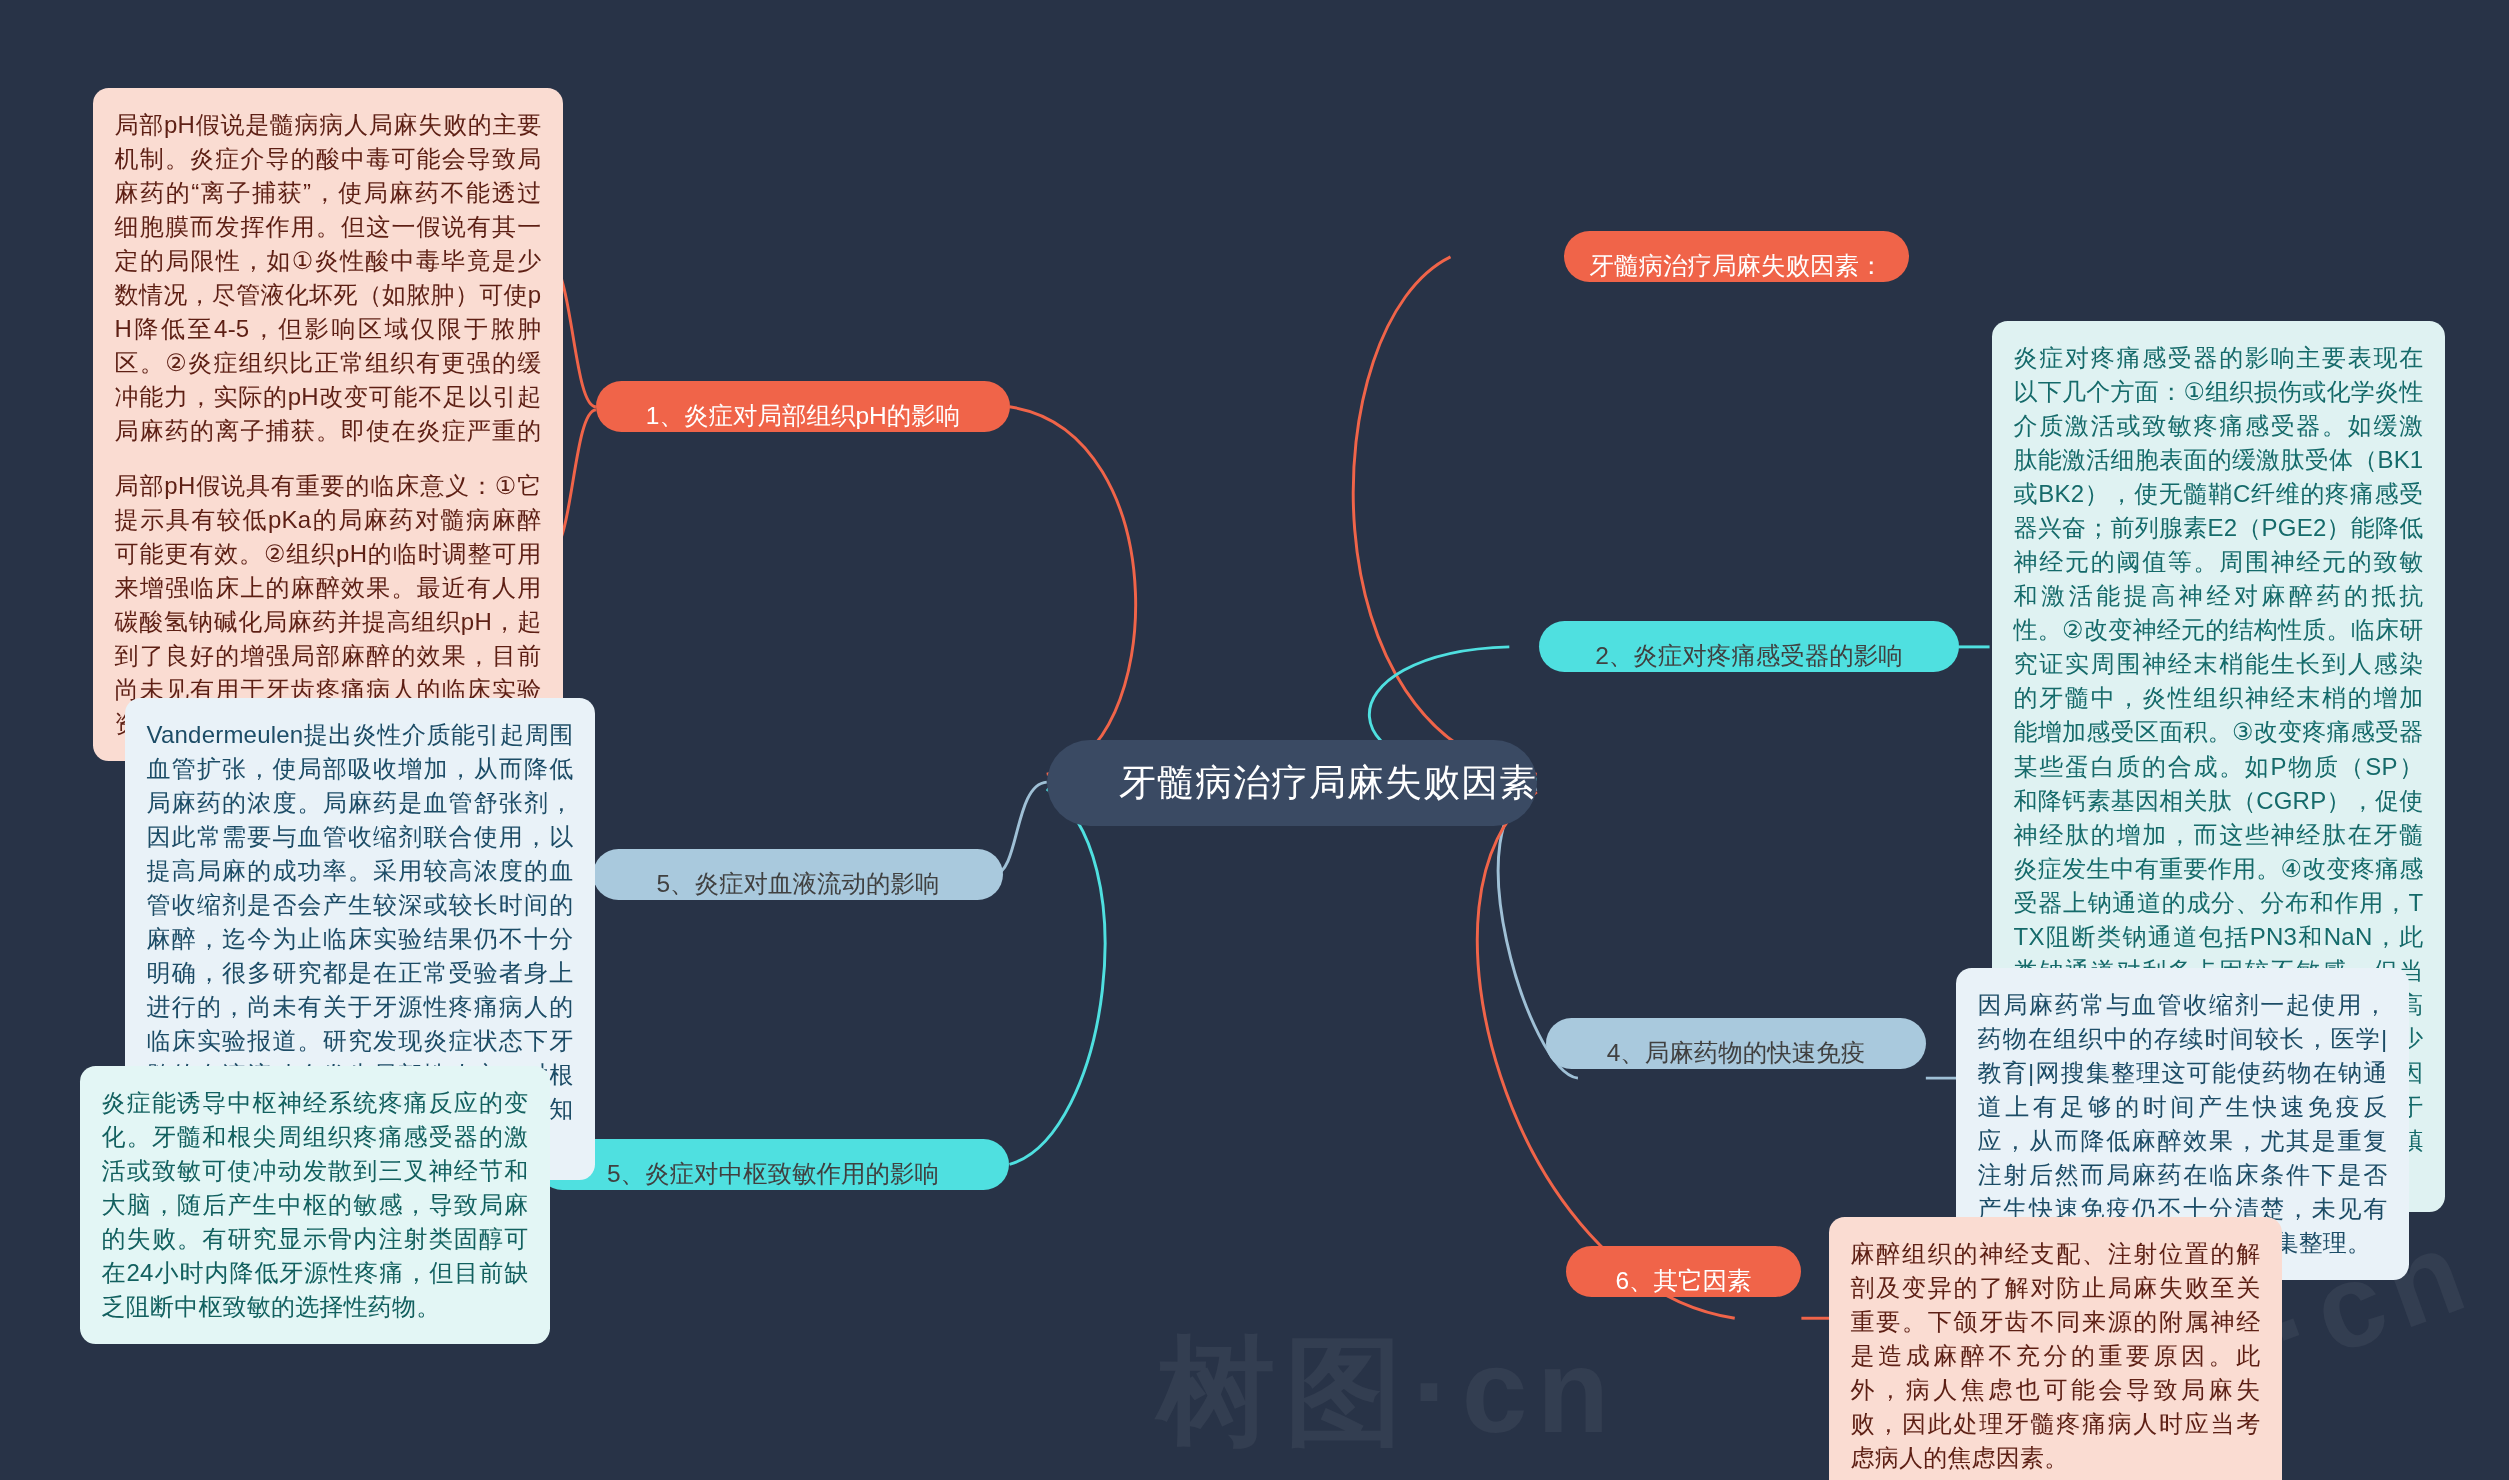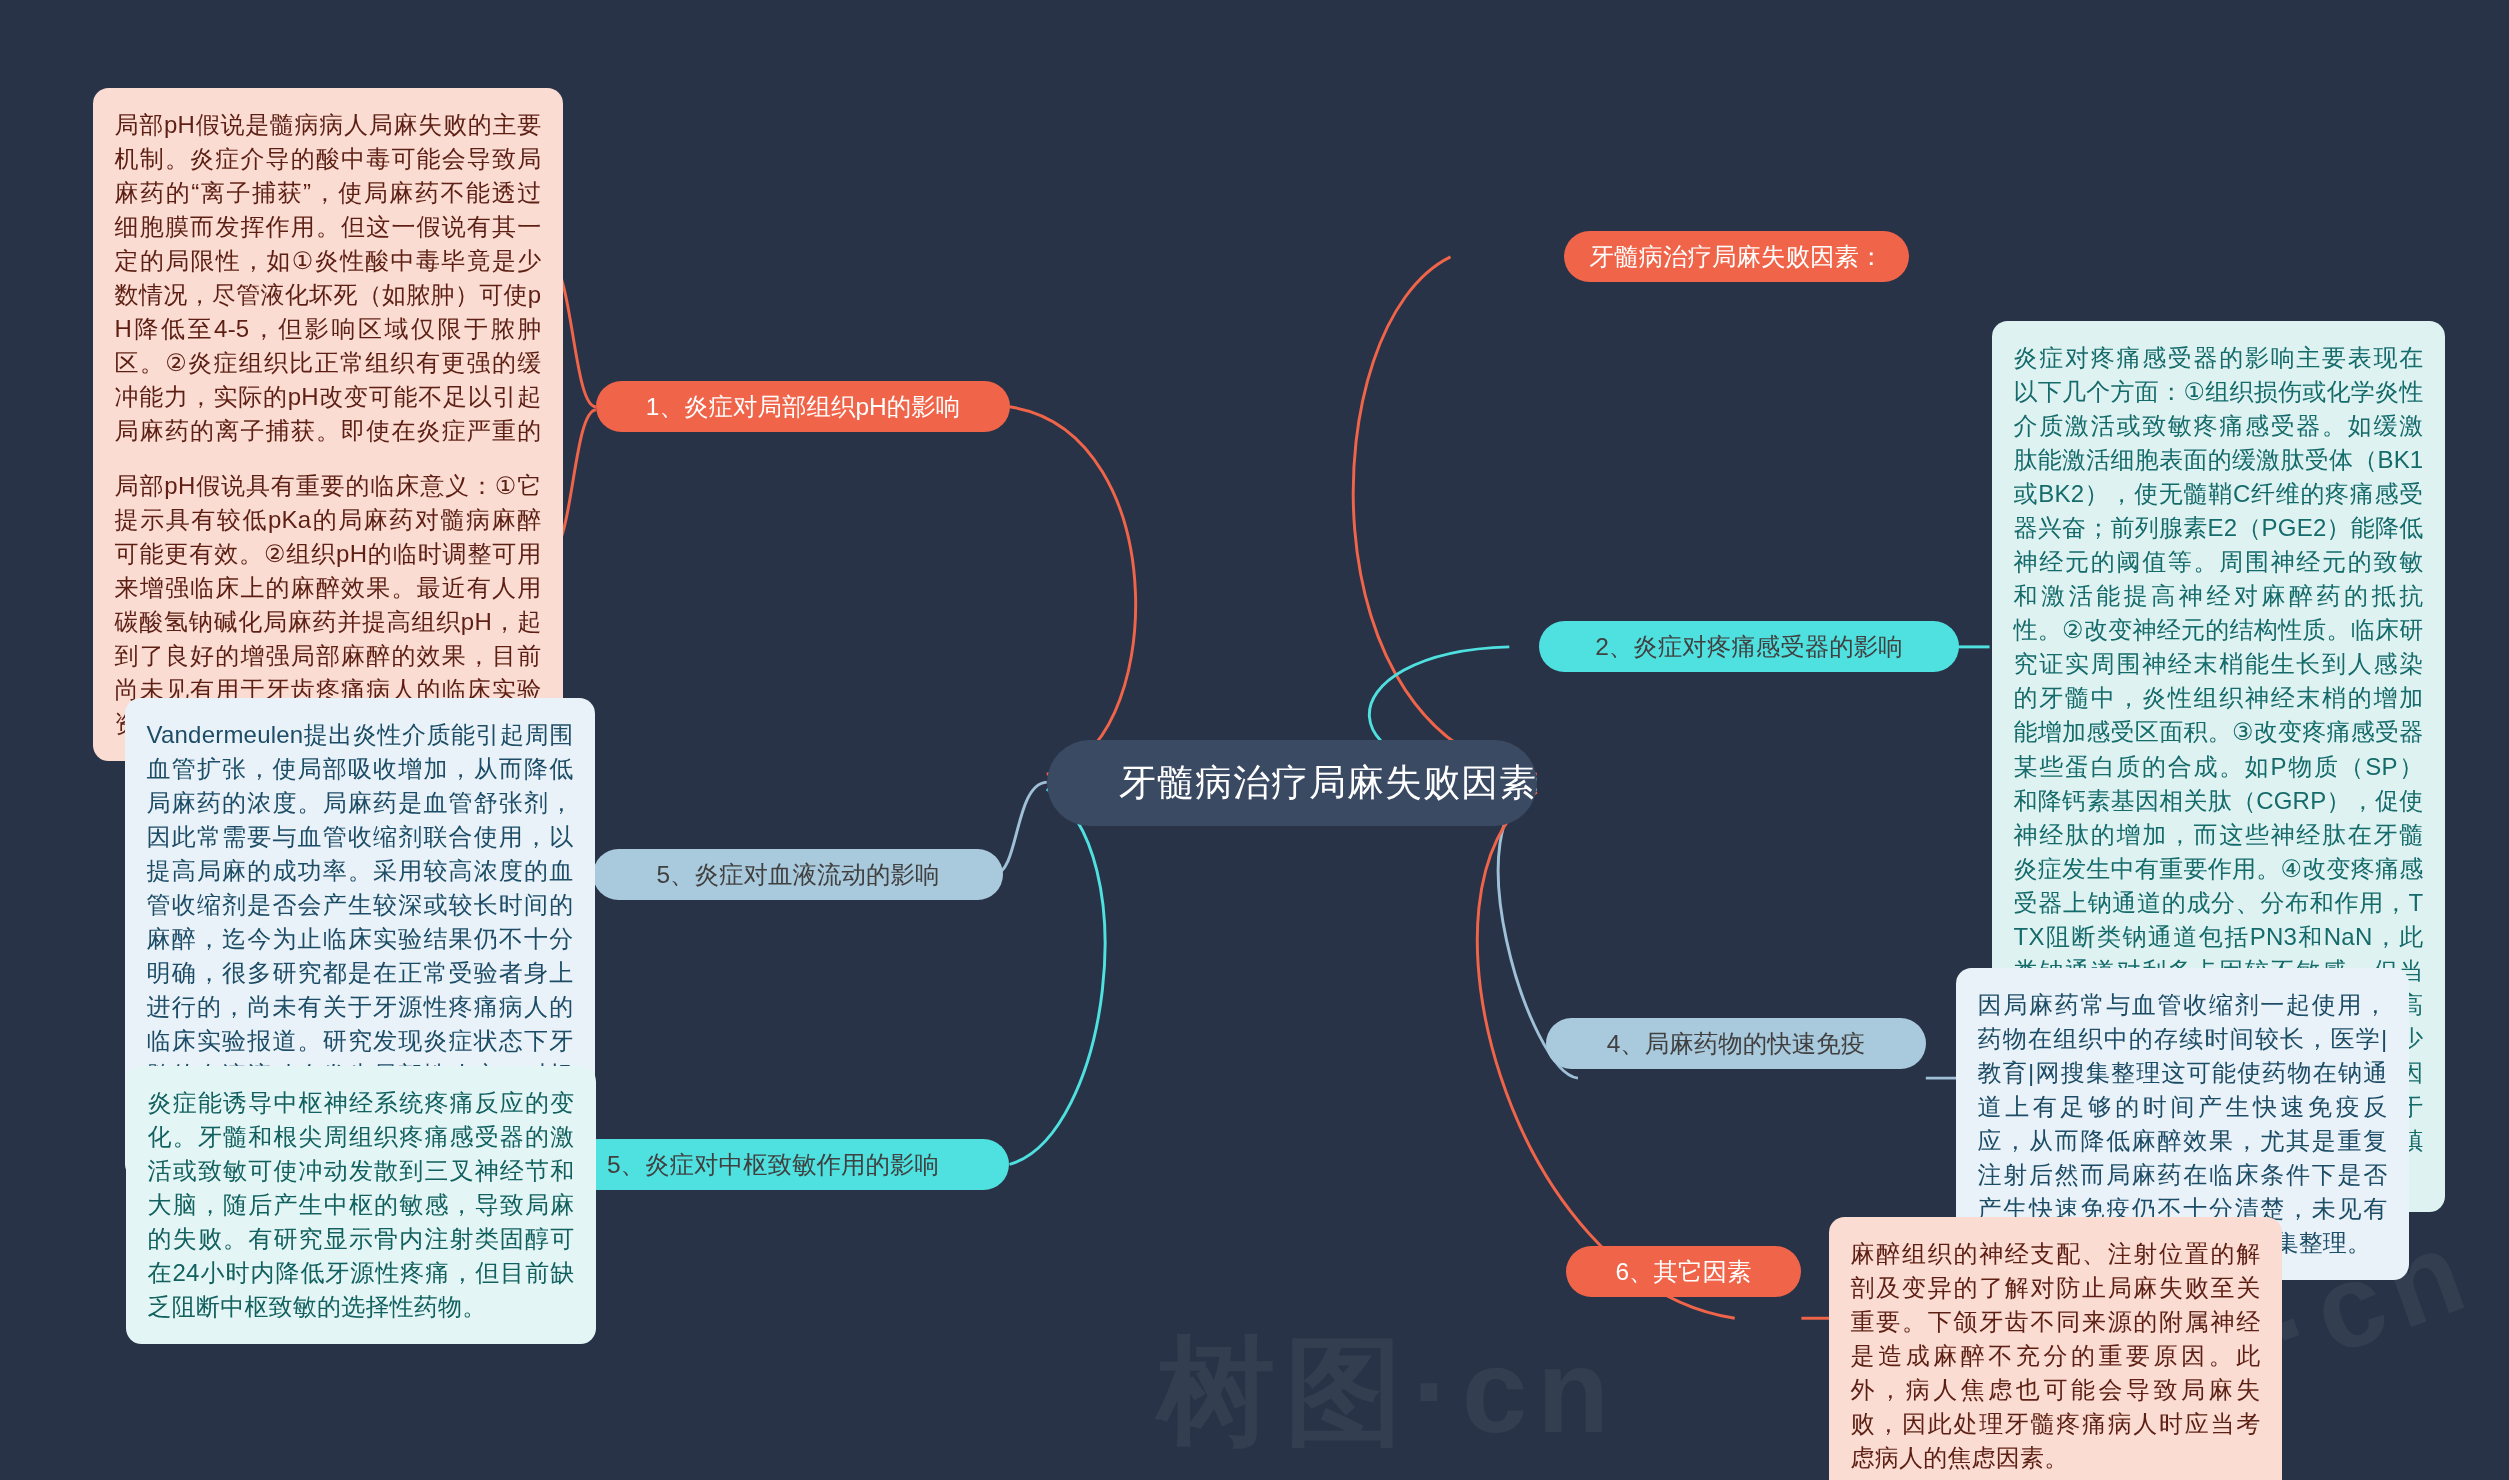--- a/index.html
+++ b/index.html
@@ -28,21 +28,21 @@
     letter-spacing: 1px;
     white-space: nowrap;
   }
 
   
   .branch {
     position: absolute;
     z-index: 3;
     height: 51px;
     border-radius: 25.5px;
-    display: flex; align-items: center; justify-content: center;
+    display: flex; align-items: flex-end; justify-content: center;
     padding: 0 25.5px;
     font-size: 24.5px;
     white-space: nowrap;
     color: #182233;
   }
   .branch.dark-on-light { color: #404040; }
   .branch.white-text { color: #ffffff; }
 
   
   .card {
@@ -142,21 +142,21 @@
   <div class="branch white-text" style="left:1566px; top:1246px; width:235px; background:#f06449;">
     <span>6、其它因素</span>
   </div>
 
   <div class="card pink" style="left:93px; top:88px; width:470px;">局部pH假说是髓病病人局麻失败的主要机制。炎症介导的酸中毒可能会导致局麻药的“离子捕获”，使局麻药不能透过细胞膜而发挥作用。但这一假说有其一定的局限性，如①炎性酸中毒毕竟是少数情况，尽管液化坏死（如脓肿）可使pH降低至4-5，但影响区域仅限于脓肿区。②炎症组织比正常组织有更强的缓冲能力，实际的pH改变可能不足以引起局麻药的离子捕获。即使在炎症严重的情况下，局部组织的pH可以解释牙齿的浸润麻醉问题，但不能解释神经阻滞麻醉的失败。</div>
 
   <div class="card pink" style="left:93px; top:449px; width:470px;">局部pH假说具有重要的临床意义：①它提示具有较低pKa的局麻药对髓病麻醉可能更有效。②组织pH的临时调整可用来增强临床上的麻醉效果。最近有人用碳酸氢钠碱化局麻药并提高组织pH，起到了良好的增强局部麻醉的效果，目前尚未见有用于牙齿疼痛病人的临床实验资料。</div>
 
   <div class="card frost" style="left:125px; top:698px; width:470px;">Vandermeulen提出炎性介质能引起周围血管扩张，使局部吸收增加，从而降低局麻药的浓度。局麻药是血管舒张剂，因此常需要与血管收缩剂联合使用，以提高局麻的成功率。采用较高浓度的血管收缩剂是否会产生较深或较长时间的麻醉，迄今为止临床实验结果仍不十分明确，很多研究都是在正常受验者身上进行的，尚未有关于牙源性疼痛病人的临床实验报道。研究发现炎症状态下牙髓的血液流动会发生局部性改变，对根尖周组织炎性介导的血管变化目前还知之甚少。</div>
 
-  <div class="card mint" style="left:80px; top:1066px; width:470px;margin-left:46px;">炎症能诱导中枢神经系统疼痛反应的变化。牙髓和根尖周组织疼痛感受器的激活或致敏可使冲动发散到三叉神经节和大脑，随后产生中枢的敏感，导致局麻的失败。有研究显示骨内注射类固醇可在24小时内降低牙源性疼痛，但目前缺乏阻断中枢致敏的选择性药物。</div>
+  <div class="card mint" style="left:80px; top:1066px; width:470px;">炎症能诱导中枢神经系统疼痛反应的变化。牙髓和根尖周组织疼痛感受器的激活或致敏可使冲动发散到三叉神经节和大脑，随后产生中枢的敏感，导致局麻的失败。有研究显示骨内注射类固醇可在24小时内降低牙源性疼痛，但目前缺乏阻断中枢致敏的选择性药物。</div>
 
   <div class="card teal" style="left:1992px; top:321px; width:453px;">炎症对疼痛感受器的影响主要表现在以下几个方面：①组织损伤或化学炎性介质激活或致敏疼痛感受器。如缓激肽能激活细胞表面的缓激肽受体（BK1或BK2），使无髓鞘C纤维的疼痛感受器兴奋；前列腺素E2（PGE2）能降低神经元的阈值等。周围神经元的致敏和激活能提高神经对麻醉药的抵抗性。②改变神经元的结构性质。临床研究证实周围神经末梢能生长到人感染的牙髓中，炎性组织神经末梢的增加能增加感受区面积。③改变疼痛感受器某些蛋白质的合成。如P物质（SP）和降钙素基因相关肽（CGRP），促使神经肽的增加，而这些神经肽在牙髓炎症发生中有重要作用。④改变疼痛感受器上钠通道的成分、分布和作用，TTX阻断类钠通道包括PN3和NaN，此类钠通道对利多卡因较不敏感，但当炎症时暴露于PGE2后其敏感性能提高两倍以上最近研究证实人牙髓中至少有两种类型的钠通道，包括PN3，因此应用PN3选择性拮抗剂可能有利于缓解病人的疼痛，目前非那唑辛类镇痛药BIII890CL即为此类的拮抗剂。</div>
 
   <div class="card frost" style="left:1956px; top:968px; width:453px;">因局麻药常与血管收缩剂一起使用，药物在组织中的存续时间较长，医学|教育|网搜集整理这可能使药物在钠通道上有足够的时间产生快速免疫反应，从而降低麻醉效果，尤其是重复注射后然而局麻药在临床条件下是否产生快速免疫仍不十分清楚，未见有相关结果报道医学教|育网搜集整理。</div>
 
   <div class="card pink" style="left:1829px; top:1217px; width:453px;">麻醉组织的神经支配、注射位置的解剖及变异的了解对防止局麻失败至关重要。下颌牙齿不同来源的附属神经是造成麻醉不充分的重要原因。此外，病人焦虑也可能会导致局麻失败，因此处理牙髓疼痛病人时应当考虑病人的焦虑因素。</div>
 
 </div>
 
 

